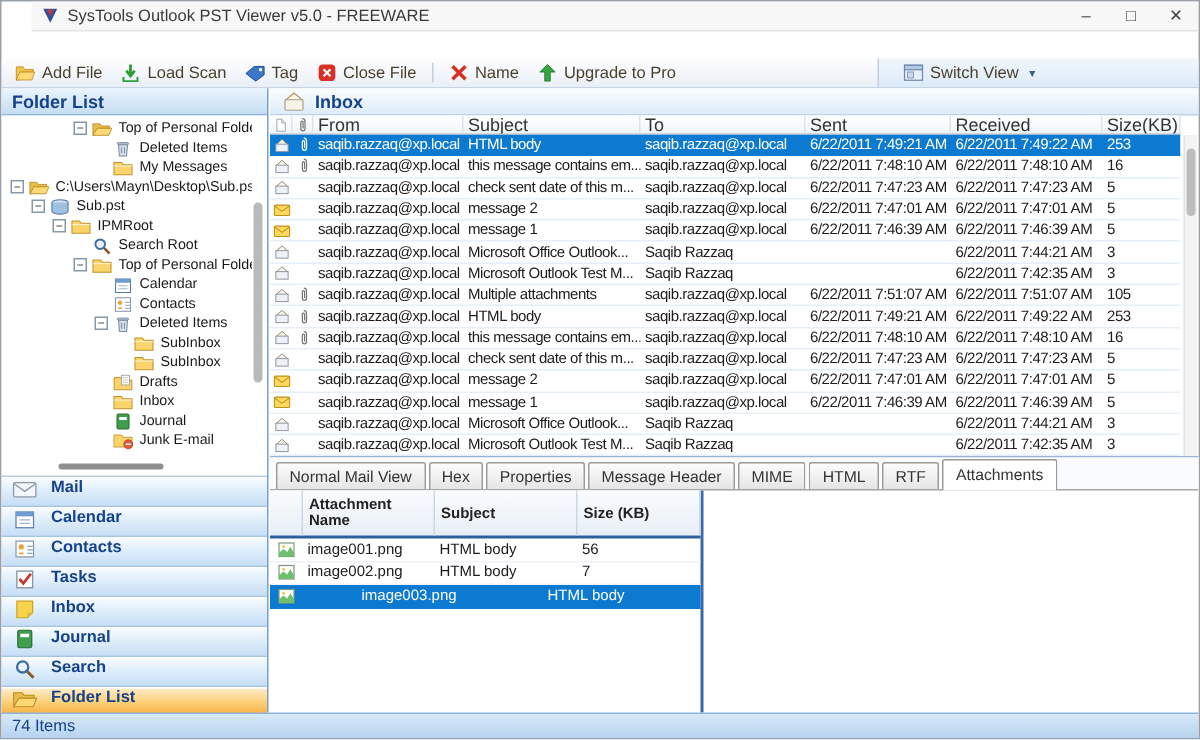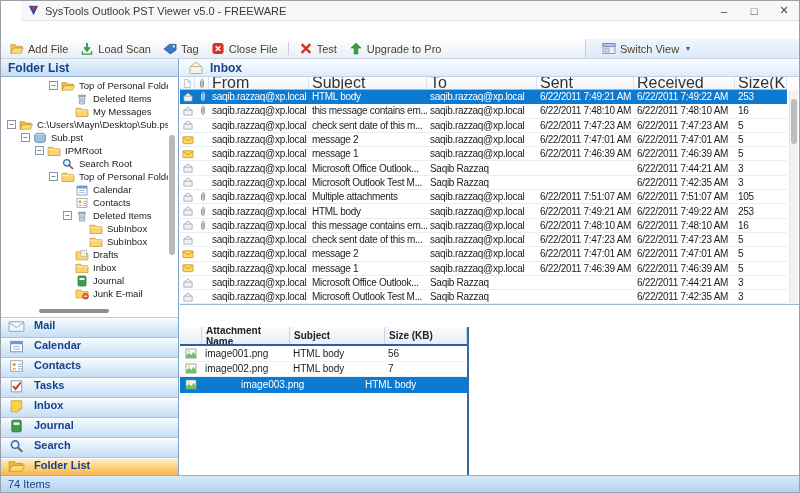--- a/index.html
+++ b/index.html
@@ -40,21 +40,21 @@
   .nav { flex:none; }
   .nav-item { height:20px; display:flex; align-items:flex-start; gap:9px; padding:0 7px; font-size:11px; font-weight:bold; color:#15428b; background:linear-gradient(#f6fbff,#dcecfa 50%,#c7def5); border-top:1px solid #fff; border-bottom:1px solid #a3c4e2; }
   .nav-item.active { background:linear-gradient(#ffeccb,#fdd37e 45%,#f7ad3e); border-bottom:1px solid #d6952f; }
   .nav-ico { width:17px; height:14px; flex:none; }
   .left-filler { flex:1; background:linear-gradient(#eaf4fd,#d5e7f8); border-top:1px solid #fff; }
 
   
   .right { position:absolute; left:179px; top:58px; right:0; bottom:17px; background:#fff; }
   .inbox-header { position:absolute; top:0; left:0; right:0; height:18px; background:linear-gradient(#fafdff,#ddecfa); border-bottom:1px solid #bdd2e8; display:flex; align-items:center; gap:6px; padding:0 8px; font-weight:bold; font-size:12px; color:#15428b; }
   .ih-ico { width:16px; height:13px; }
-  .list-header { position:absolute; top:18px; left:0; right:12px; height:13px; display:flex; background:linear-gradient(#ffffff,#f0f5fa); border-bottom:1px solid #9fb9d4; font-size:16px; color:#333; }
+  .list-header { position:absolute; top:18px; left:0; right:12px; height:13px; display:flex; background:linear-gradient(#ffffff,#f0f5fa); border-bottom:1px solid #9fb9d4; font-size:12px; color:#333; }
   .lh-cell { border-right:1px solid #d9e4f0; display:flex; align-items:center; padding:0 3px; overflow:hidden; flex:none; }
   .lh-cell.grow, .m-cell.grow { flex:1; }
   .hico { width:10px; height:11px; margin:auto; }
   .list-rows { position:absolute; top:31px; left:0; right:12px; height:214px; overflow:hidden; }
   .m-row { height:14.3px; display:flex; align-items:center; font-size:10px; letter-spacing:-0.3px; color:#1c1c1c; border-bottom:1px solid #e6eff8; }
   .m-row.selected { background:#0d7ad2; color:#fff; border-bottom-color:#0d7ad2; }
   .m-cell { padding:0 3px; white-space:nowrap; overflow:hidden; flex:none; }
   .m-cell.ic { display:flex; align-items:center; justify-content:center; padding:0 1px; }
   .m-cell.ic svg { width:12px; height:10px; }
   .clip { color:#777; }
@@ -63,21 +63,21 @@
   .list-vscroll { position:absolute; right:1px; top:31px; width:9px; height:214px; background:#f3f3f3; border-left:1px solid #e2e2e2; }
   .list-vthumb { position:absolute; top:9px; left:1px; width:6px; height:45px; background:#bdbdbd; border-radius:3px; }
 
   
   .bottom { position:absolute; left:0; right:0; top:245px; bottom:0; border-top:1px solid #98b4d2; background:#fff; }
   .tabbar { height:22px; border-bottom:1px solid #a6a6a6; display:flex; align-items:flex-end; padding-left:2px; background:#fafbfc; }
   .tab { display:inline-flex; align-items:center; height:18px; margin:0 0 0 2px; padding:0 8px; border:1px solid #9a9a9a; border-bottom:none; border-radius:2px 2px 0 0; background:linear-gradient(#fdfdfd,#e5e5e5); font-size:10.5px; color:#333; white-space:nowrap; }
   .tab.active { background:#fff; height:21px; margin-bottom:-1px; position:relative; z-index:2; }
   .bottom-content { position:absolute; top:22px; left:0; right:0; bottom:0; display:flex; }
   .attach-pane { width:289px; flex:none; border-right:2px solid #3a69a8; display:flex; flex-direction:column; background:#fff; }
-  .attach-header { flex:none; height:19px; display:flex; background:linear-gradient(#fafcfe,#e7eef6); border-bottom:2px solid #2f5e9e; font-size:10px; font-weight:bold; color:#222; }
+  .attach-header { flex:none; height:32px; display:flex; background:linear-gradient(#fafcfe,#e7eef6); border-bottom:2px solid #2f5e9e; font-size:10px; font-weight:bold; color:#222; }
   .ah-cell { border-right:1px solid #c9d7e8; display:flex; align-items:center; padding:0 4px; overflow:hidden; flex:none; }
   .ah-cell.grow { flex:1; }
   .a-row { height:15.5px; display:flex; align-items:center; font-size:10px; color:#1c1c1c; border-bottom:1px solid #eef3f9; }
   .a-row.selected { background:#0d7ad2; color:#fff; border-bottom-color:#0d7ad2;gap:36px; }
   .a-row .m-cell.ic svg { width:12px; height:11px; }
   .preview { flex:1; background:#fff; padding:4px 9px; }
   .brand { font-weight:bold; font-size:12px; color:#333; }
   .ball { width:56px; height:56px; margin-top:3px; border-radius:50%; background:radial-gradient(circle at 35% 28%, #ffffff, #e6e6e6 35%, #bdbdbd 60%, #8e8e8e 85%, #6f6f6f); box-shadow:inset 0 -3px 5px rgba(0,0,0,.3), 0 1px 2px rgba(0,0,0,.25); display:flex; align-items:center; justify-content:center; }
 
   
@@ -144,21 +144,21 @@
           </span>
           <span>Close File</span>
         </div>
         <span class="tb-sep"></span>
         <div class="tb-btn">
           <span class="ico">
             <svg viewBox="0 0 12 12">
               <path d="M2 2l8 8M10 2l-8 8" stroke="#d93025" stroke-width="2.2"></path>
             </svg>
           </span>
-          <span>Test</span>
+          <span>Name</span>
         </div>
         <div class="tb-btn">
           <span class="ico">
             <svg viewBox="0 0 14 14">
               <path d="M7 1l5.5 5.5H9V13H5V6.5H1.5z" fill="#35a33f" stroke="#1f7a2a" stroke-width=".6"></path>
             </svg>
           </span>
           <span>Upgrade to Pro</span>
         </div>
       </div>
@@ -720,20 +720,30 @@
           <span class="m-cell" style="width:97px"></span>
           <span class="m-cell" style="width:101px">6/22/2011 7:42:35 AM</span>
           <span class="m-cell grow">3</span>
         </div>
       </div>
     <div class="list-vscroll">
       <div class="list-vthumb"></div>
     </div>
 
     <div class="bottom">
+      <div class="tabbar" id="tabbar">
+          <div class="tab">Normal Mail View</div>
+          <div class="tab">Hex</div>
+          <div class="tab">Properties</div>
+          <div class="tab">Message Header</div>
+          <div class="tab">MIME</div>
+          <div class="tab">HTML</div>
+          <div class="tab">RTF</div>
+          <div class="tab active">Attachments</div>
+        </div>
       <div class="bottom-content">
         <div class="attach-pane">
           <div class="attach-header" id="attach-header">
               <div class="ah-cell" style="width:22px"></div>
               <div class="ah-cell" style="width:88px">Attachment Name</div>
               <div class="ah-cell" style="width:95px">Subject</div>
               <div class="ah-cell grow">Size (KB)</div>
             </div>
           <div id="attach-rows">
               <div class="a-row">

